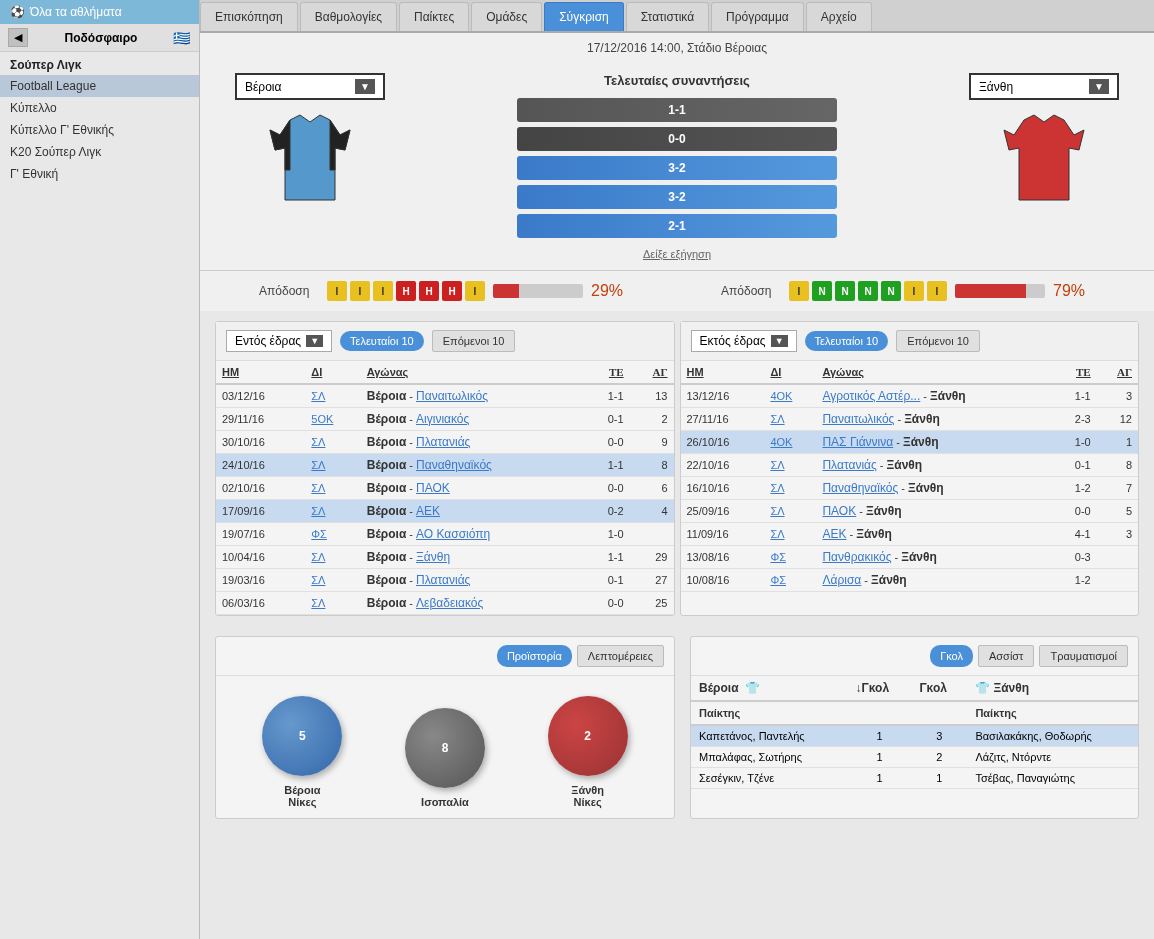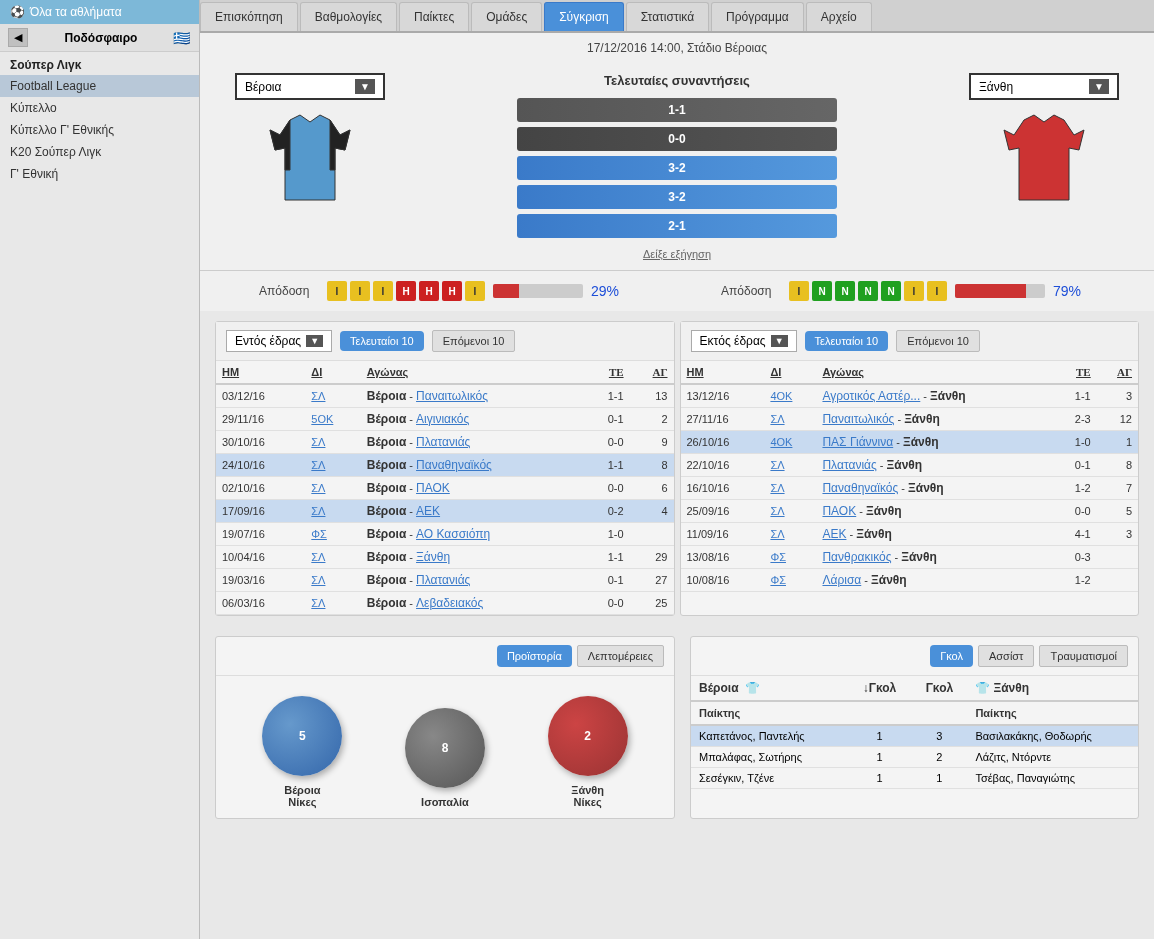--- a/index.html
+++ b/index.html
@@ -215,22 +215,22 @@
       height: 14px;
       background: #ccc;
       border-radius: 2px;
       overflow: hidden;
     }
     .perf-bar-fill {
       height: 100%;
       background: #cc3333;
     }
     .perf-pct {
-      font-size: 14px;
-      color: #1d4ed8;
+      font-size: 16px;
+      color: #c2410c;
     }
 
     
     .stats-panels {
       display: flex;
       gap: 5px;
       padding: 10px 15px;
       background: #e8e8e8;
     }
     .stats-panel {
@@ -261,21 +261,21 @@
       color: white;
       padding: 1px 4px;
       font-size: 9px;
     }
     .btn-active {
       background: #4a90d9;
       color: white;
       padding: 4px 10px;
       border: none;
       cursor: pointer;
-      border-radius: 4px;
+      border-radius: 10px;
       font-size: 11px;
     }
     .btn-inactive {
       background: #e0e0e0;
       color: #333;
       padding: 4px 10px;
       border: 1px solid #bbb;
       cursor: pointer;
       border-radius: 2px;
       font-size: 11px;
@@ -380,21 +380,21 @@
       width: 100%;
       border-collapse: collapse;
     }
     .goals-table th {
       padding: 5px 8px;
       border-bottom: 2px solid #ccc;
       color: #333;
       font-size: 11px;
       text-align: left;
     }
-    .goals-table th.center { text-align: center; }
+    .goals-table th.center { }
     .goals-table td {
       padding: 4px 8px;
       border-bottom: 1px solid #e0e0e0;
       font-size: 11px;
     }
     .goals-table tr.highlighted { background: #c8daf0; }
   </style>
 </head>
 <body>
 

